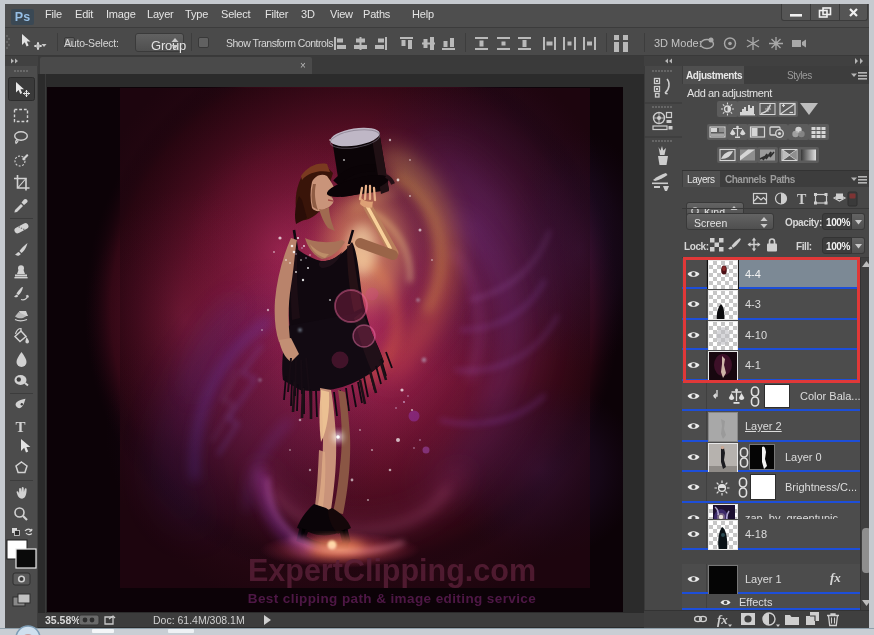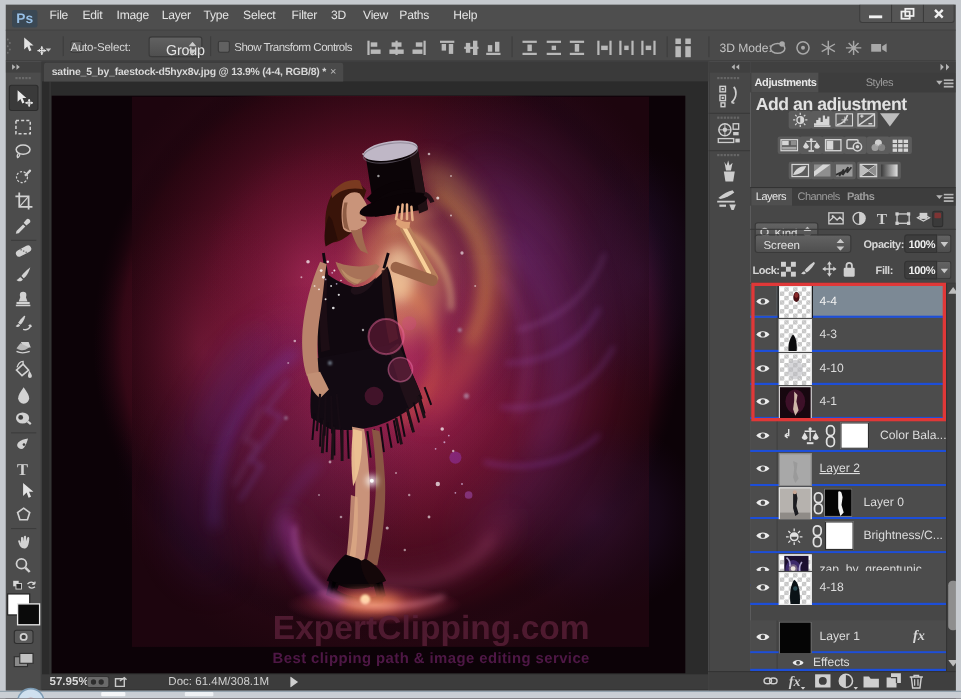--- a/index.html
+++ b/index.html
@@ -70,21 +70,21 @@
 <div class="olabel" style="left:64px;top:37px">Auto-Select:</div>
 <div class="a" style="left:135px;top:33px;width:49px;height:19px;background:linear-gradient(#616161,#4f4f4f);border:1px solid #3a3a3a;border-radius:3px">
   <span style="position:absolute;left:15px;top:3.5px;font-size:13px;color:#e2e2e2;letter-spacing:-0.2px">Group</span>
   <svg style="position:absolute;right:4px;top:4px" width="8" height="11">
     <path d="M4 0 L7.5 4 H0.5 Z" fill="#c9c9c9"></path>
       <path d="M4 11 L7.5 7 H0.5 Z" fill="#c9c9c9"></path>
   </svg>
 </div>
 <div class="osep" style="left:191px"></div>
 <div class="chk" style="left:198px"></div>
-<div class="olabel" style="left:213px;top:37px;letter-spacing:-0.5px">Show Transform Controls</div>
+<div class="olabel" style="left:226px;top:37px;letter-spacing:-0.5px">Show Transform Controls</div>
 <svg class="a" style="left:322px;top:32px" width="500" height="23">
   <g fill="#b9b9b9" stroke="none">
 
     <g transform="translate(12,5)">
       <rect x="0" y="0" width="2" height="13"></rect>
         <rect x="3" y="1.5" width="6" height="4"></rect>
         <rect x="3" y="8" width="9" height="4"></rect>
     </g>
     <g transform="translate(32,5)">
       <rect x="5.5" y="0" width="2" height="13"></rect>
@@ -315,21 +315,20 @@
   <g transform="translate(8,538)">
     <rect x="0" y="3" width="12" height="9" fill="#8a8a8a" stroke="#2e2e2e"></rect>
     <rect x="5" y="0" width="12" height="9" fill="#c2c2c2" stroke="#2e2e2e"></rect>
   </g>
 </svg>
 
 <div class="a" id="canvasarea"></div>
 <div class="a" style="left:45px;top:74px;width:1px;height:539px;background:#4a4a4a;opacity:0.5"></div>
 <div class="a" style="left:38px;top:56px;width:606px;height:18px;background:#3a3a3a"></div>
 <div class="a" style="left:40px;top:57px;width:272px;height:17px;background:#4a4a4a;border-radius:2px 2px 0 0;white-space:nowrap">
-  <span style="position:absolute;left:7px;top:3px;color:#d8d8d8;font-size:9.5px;font-weight:bold;letter-spacing:-0.2px">satine_5_by_faestock-d5hyx8v.jpg @ 13.9% (4-4, RGB/8) *</span>
   <span style="position:absolute;left:260px;top:3px;color:#b8b8b8;font-size:10px">×</span>
 </div>
 
 <div class="a" id="photo" style="left:47px;top:87px;width:576px;height:525px;background:#0e0207;overflow:hidden">
 <svg width="576" height="525" viewBox="0 0 576 525">
 <defs>
   <radialGradient id="glow1" cx="0.5" cy="0.5" r="0.5">
     <stop offset="0" stop-color="#a22654"></stop>
           <stop offset="0.3" stop-color="#8a1c44"></stop>
     <stop offset="0.6" stop-color="#5e1028"></stop>
@@ -560,21 +559,21 @@
           <circle cx="414" cy="448" r="0.8"></circle>
   </g>
 
   <text x="392" y="581" text-anchor="middle" font-size="30.5" font-weight="bold" fill="#5a2038" opacity="0.8" font-family="Liberation Sans,sans-serif">ExpertClipping.com</text>
   <text x="392" y="603" text-anchor="middle" font-size="13.5" font-weight="bold" letter-spacing="0.4" fill="#6a2160" opacity="0.7" font-family="Liberation Sans,sans-serif">Best clipping path &amp; image editing service</text>
 </g>
 </svg>
 </div>
 
 <div class="a" id="statusbar" style="left:38px;top:613px;width:606px;height:14px;background:#3c3c3c">
-  <span style="position:absolute;left:7px;top:1px;color:#d8d8d8;font-size:10.5px;font-weight:bold">57.95%</span>
+  <span style="position:absolute;left:7px;top:1px;color:#d8d8d8;font-size:10.5px;font-weight:bold">35.58%</span>
   <span style="position:absolute;left:115px;top:1px;color:#d0d0d0;font-size:10.5px">Doc: 61.4M/308.1M</span>
   <svg style="position:absolute;left:41px;top:1px" width="80" height="12">
     <rect x="0" y="1" width="20" height="10" rx="2" fill="#6a6a6a" stroke="#333" stroke-width="1"></rect>
     <circle cx="6" cy="6" r="2.4" fill="#2e2e2e"></circle>
       <circle cx="13" cy="6" r="2.4" fill="#2e2e2e"></circle>
     <path d="M26 3 h8 v7 h-8 z" fill="none" stroke="#c9c9c9" stroke-width="1.3"></path>
     <path d="M30 5 l4 -3 2 2" fill="none" stroke="#c9c9c9" stroke-width="1.3"></path>
   </svg>
   <svg style="position:absolute;left:225px;top:2px" width="10" height="10">
       <path d="M1 0 l7 5 -7 5 z" fill="#cfcfcf"></path>
@@ -654,21 +653,21 @@
 <div class="a" style="left:683px;top:66px;width:61px;height:18px;background:#4f4f4f"></div>
 <div class="a" style="left:686px;top:70px;color:#e8e8e8;font-size:10px;font-weight:bold;letter-spacing:-0.4px">Adjustments</div>
 <div class="a" style="left:787px;top:70px;color:#9b9b9b;font-size:10px;font-weight:normal;letter-spacing:-0.4px">Styles</div>
 <svg class="a" style="left:851px;top:72px" width="16" height="8">
   <path d="M0 1.5 l3 3.5 3 -3.5 z" fill="#b5b5b5"></path>
     <rect x="7" y="0" width="9" height="1.6" fill="#b5b5b5"></rect>
     <rect x="7" y="3" width="9" height="1.6" fill="#b5b5b5"></rect>
     <rect x="7" y="6" width="9" height="1.6" fill="#b5b5b5"></rect>
 </svg>
 
-<div class="a" style="left:687px;top:87px;color:#e2e2e2;font-size:16px;font-weight:bold;letter-spacing:-0.4px">Add an adjustment</div>
+<div class="a" style="left:687px;top:87px;color:#e2e2e2;font-size:11px;font-weight:normal;letter-spacing:-0.4px">Add an adjustment</div>
 <svg class="a" style="left:682px;top:98px" width="187" height="70">
   <g>
 
     <g transform="translate(35,3)">
         <rect width="21" height="16" rx="2" fill="#5c5c5c"></rect>
       <circle cx="10.5" cy="8" r="3" fill="none" stroke="#d6d6d6" stroke-width="1.3"></circle>
       <g stroke="#d6d6d6" stroke-width="1.1">
           <path d="M10.5 1.5 v2 M10.5 12.5 v2 M4 8 h2 M15 8 h2 M5.9 3.4 l1.4 1.4 M13.7 11.2 l1.4 1.4 M5.9 12.6 l1.4 -1.4 M13.7 4.8 l1.4 -1.4"></path>
         </g>
       <path d="M10.5 5 a3 3 0 0 1 0 6 z" fill="#d6d6d6"></path>
@@ -772,21 +771,21 @@
           </linearGradient>
         </defs>
       <rect x="3" y="2.5" width="15" height="11" fill="url(#gm1)"></rect>
     </g>
   </g>
 </svg>
 
 <div class="a" style="left:682px;top:170px;width:187px;height:17px;background:#3d3d3d;border-top:1px solid #333"></div>
 <div class="a" style="left:683px;top:171px;width:37px;height:16px;background:#4f4f4f"></div>
 <div class="a" style="left:687px;top:174px;color:#e8e8e8;font-size:10px;font-weight:normal;letter-spacing:-0.4px">Layers</div>
-<div class="a" style="left:725px;top:174px;color:#9b9b9b;font-size:10px;font-weight:normal;letter-spacing:-0.5px">Channels</div>
+<div class="a" style="left:725px;top:174px;color:#9b9b9b;font-size:10px;font-weight:bold;letter-spacing:-0.5px">Channels</div>
 <div class="a" style="left:770px;top:174px;color:#9b9b9b;font-size:10px;font-weight:bold;letter-spacing:-0.5px">Paths</div>
 <svg class="a" style="left:851px;top:176px" width="16" height="8">
   <path d="M0 1.5 l3 3.5 3 -3.5 z" fill="#b5b5b5"></path>
     <rect x="7" y="0" width="9" height="1.6" fill="#b5b5b5"></rect>
     <rect x="7" y="3" width="9" height="1.6" fill="#b5b5b5"></rect>
     <rect x="7" y="6" width="9" height="1.6" fill="#b5b5b5"></rect>
 </svg>
 
 <div class="a" style="left:686px;top:202px;width:58px;height:17px;background:linear-gradient(#636363,#4f4f4f);border:1px solid #393939;border-radius:3px">
   <svg style="position:absolute;left:3px;top:3px" width="12" height="12">

